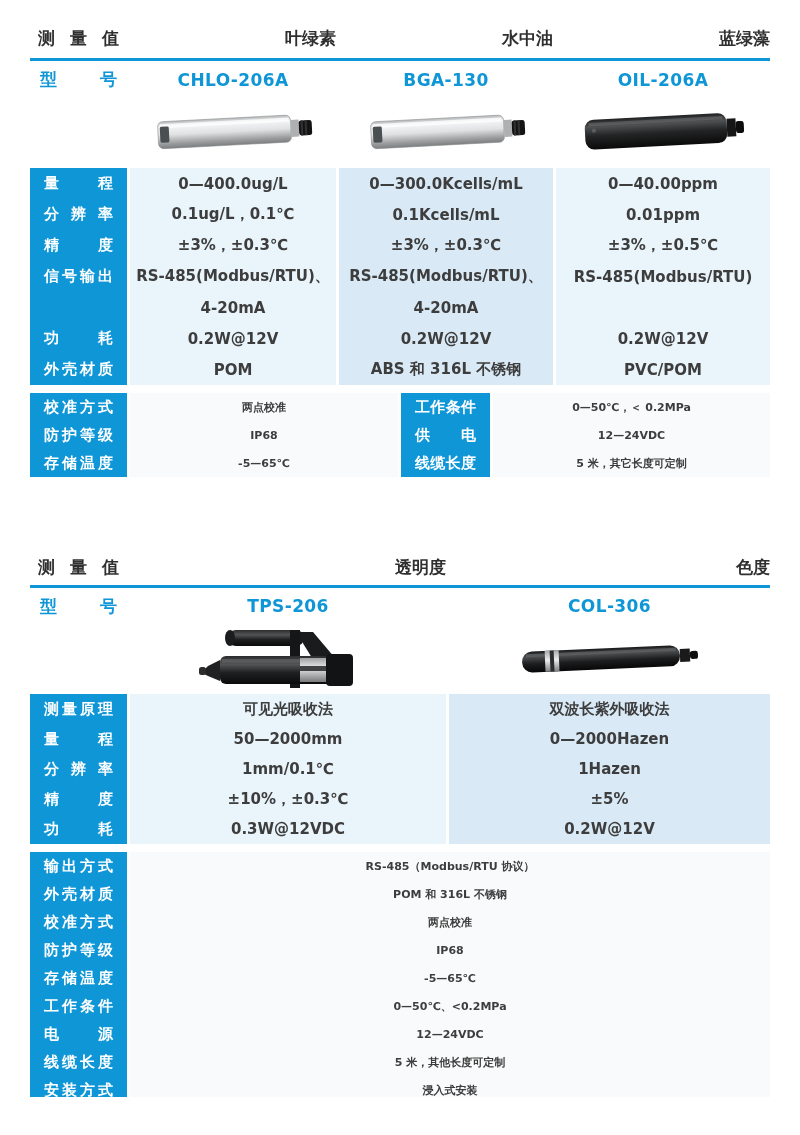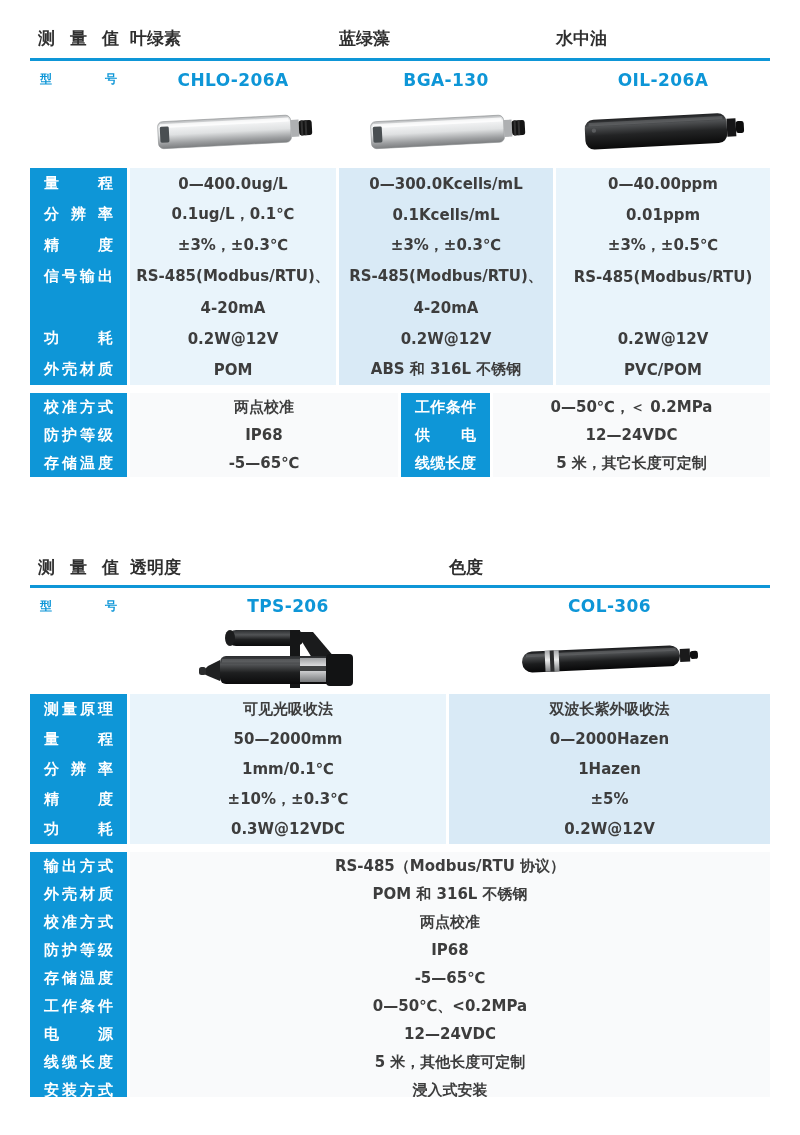--- a/index.html
+++ b/index.html
@@ -25,51 +25,51 @@
   .head{height:40px;align-items:center;}
   .t2head{height:36px;align-items:center;}
   .rule{height:3px;background:var(--accent);}
   .modelrow{height:37px;align-items:center;}
   .t2modelrow{height:36px;align-items:center;}
   .imgsrow{height:70px;align-items:center;justify-items:center;}
 
   .jus{text-align:justify;text-align-last:justify;text-justify:inter-character;}
 
   .hlabel{font-size:17px;font-weight:600;color:var(--dark);padding:0 8px;}
-  .hname{font-size:17px;font-weight:600;color:var(--dark);text-align:left;}
-  .mlabel{font-size:12px;font-weight:700;color:var(--accent);padding:0 10px;font-family:Liberation Serif, serif;}
+  .hname{font-size:17px;font-weight:600;color:var(--dark);text-align:right;}
+  .mlabel{font-size:17px;font-weight:700;color:var(--accent);padding:0 10px;font-family:Liberation Serif, serif;}
   .model{font-size:17px;font-weight:700;color:var(--accent);text-align:center;letter-spacing:0.4px;}
 
   .specgrid{grid-auto-rows:31px;}
   .t2specgrid{grid-auto-rows:30px;}
   .footgrid{grid-auto-rows:28px;margin-top:8px;}
 
   .lbl{background:var(--accent);color:#ffffff;font-size:15px;font-weight:600;padding:0 14px;overflow:hidden;}
   .specgrid .lbl{line-height:31px;}
   .t2specgrid .lbl{line-height:30px;}
   .footgrid .lbl{line-height:28px;}
 
   .val{display:flex;align-items:center;justify-content:center;font-size:15px;font-weight:600;color:var(--text);text-align:center;}
   .bg1{background:var(--bg1);text-align:right;}
   .bg2{background:var(--bg2);}
-  .fval{display:flex;align-items:center;justify-content:center;font-size:15px;font-weight:600;color:var(--text);background:var(--bgfoot);text-align:right;}
+  .fval{display:flex;align-items:center;justify-content:center;font-size:11px;font-weight:600;color:var(--text);background:var(--bgfoot);text-align:right;}
 
   .spacer{height:72px;}
 </style>
 </head>
 <body>
 
 <div class="page">
   <div class="content">
 
     <div class="grid t1cols head">
       <div class="hlabel jus">测 量 值</div>
       <div class="hname">叶绿素</div>
+      <div class="hname">水中油</div>
       <div class="hname">蓝绿藻</div>
-      <div class="hname">水中油</div>
     </div>
     <div class="rule"></div>
     <div class="grid t1cols modelrow">
       <div class="mlabel jus">型 号</div>
       <div class="model">CHLO-206A</div>
       <div class="model">BGA-130</div>
       <div class="model">OIL-206A</div>
     </div>
 
     <div class="grid t1cols imgsrow">

